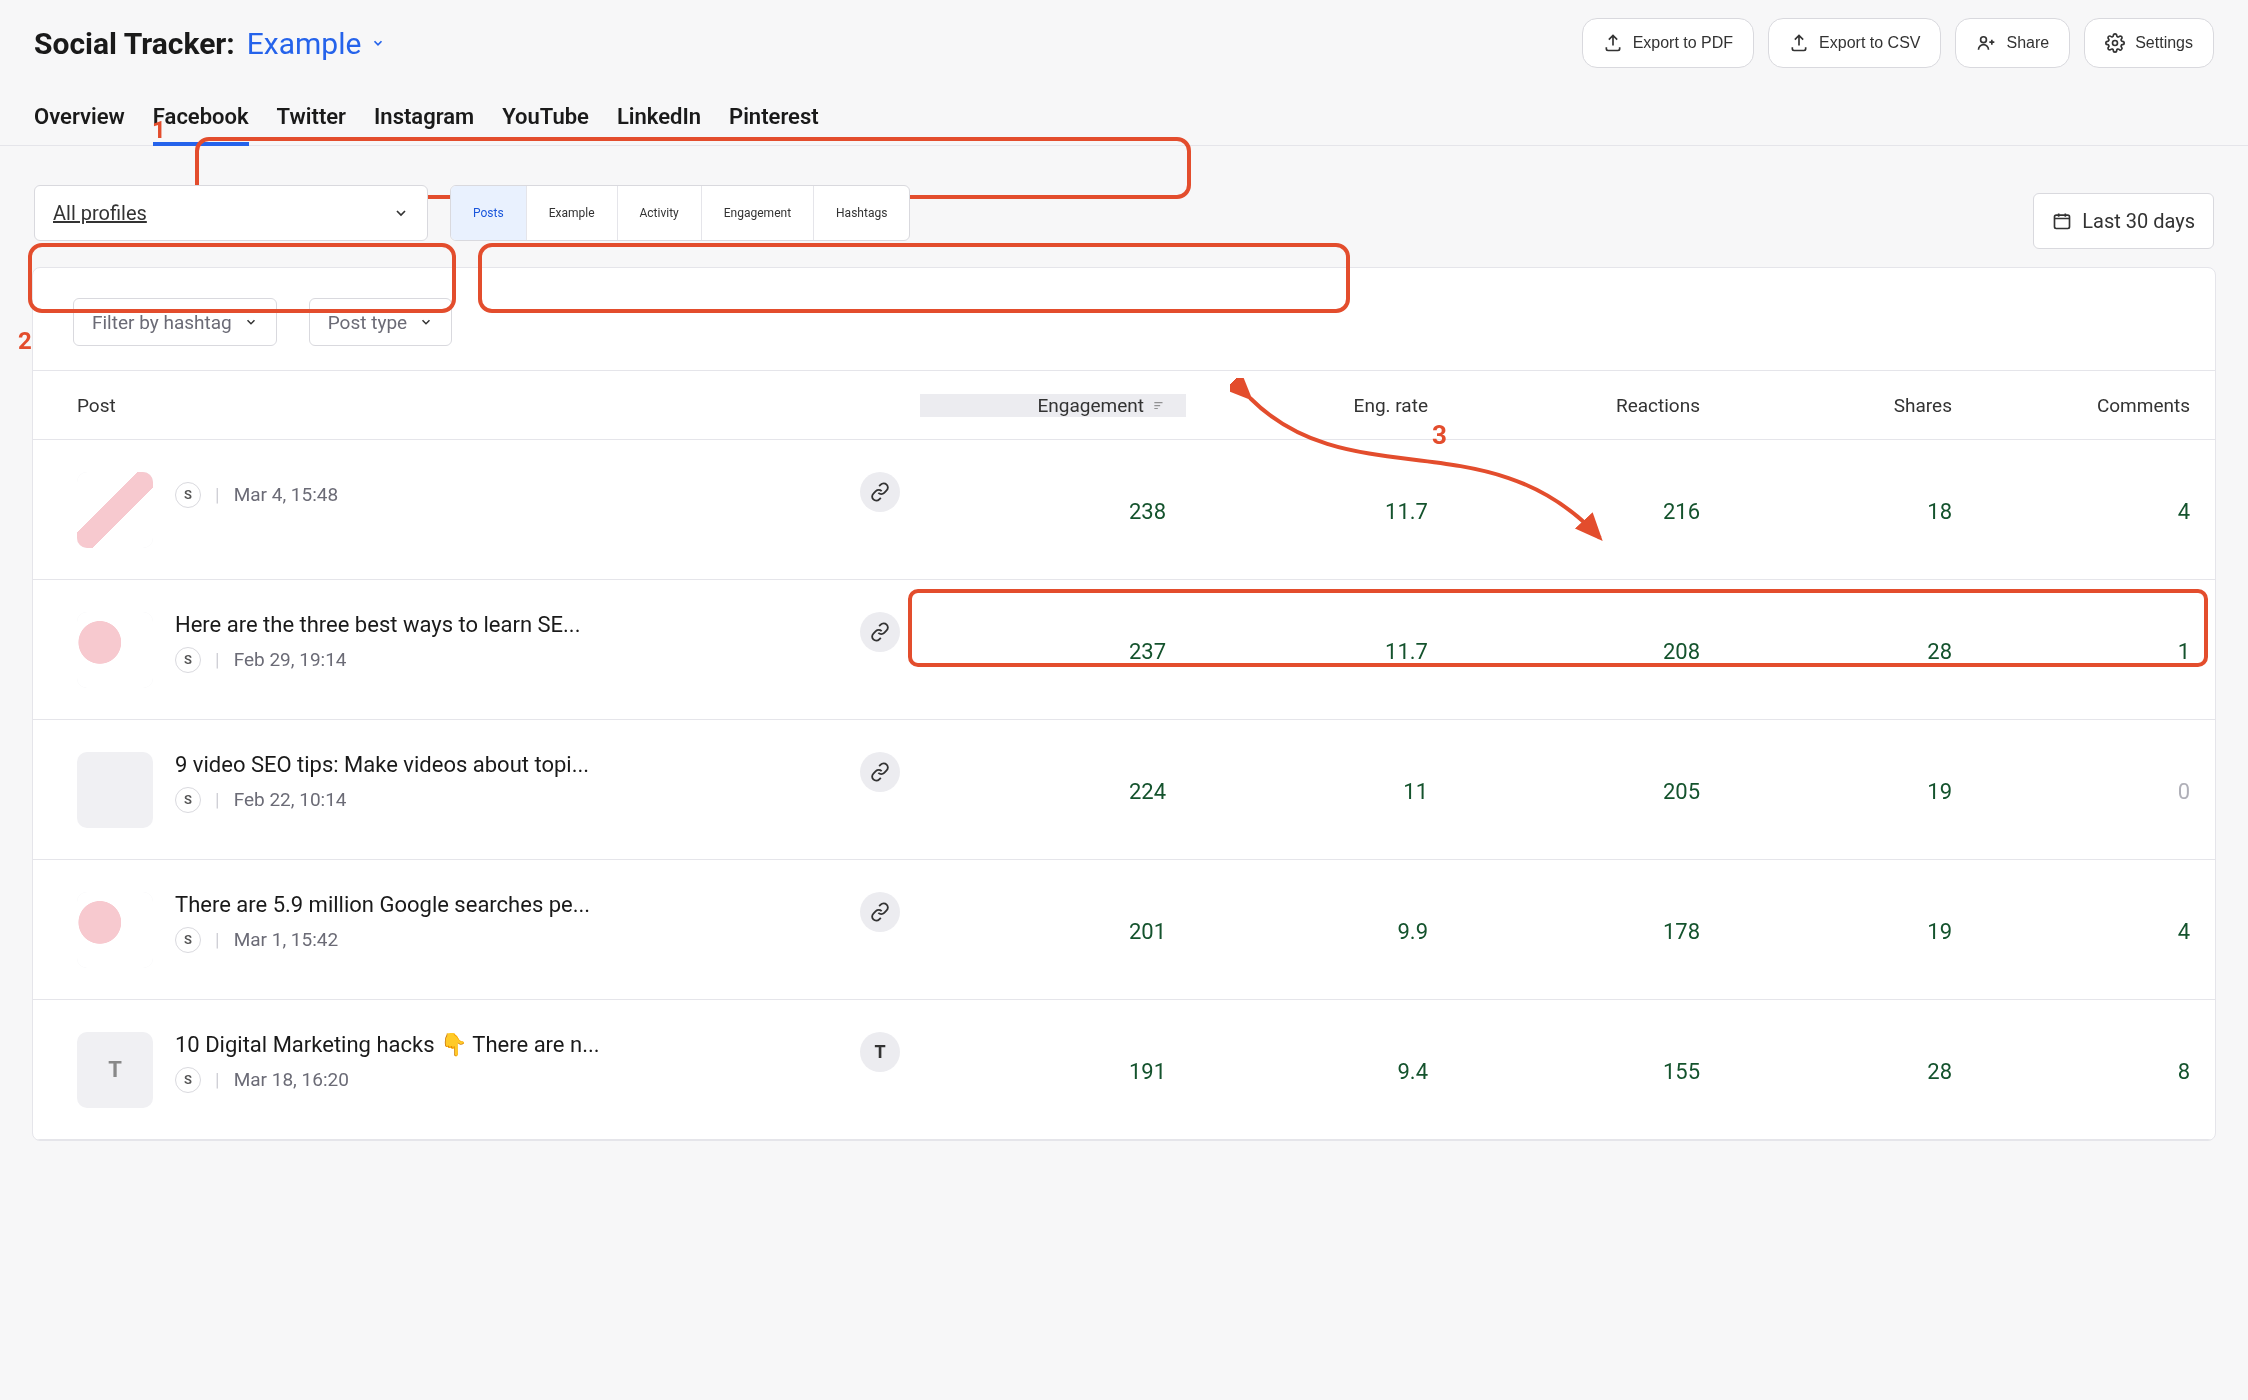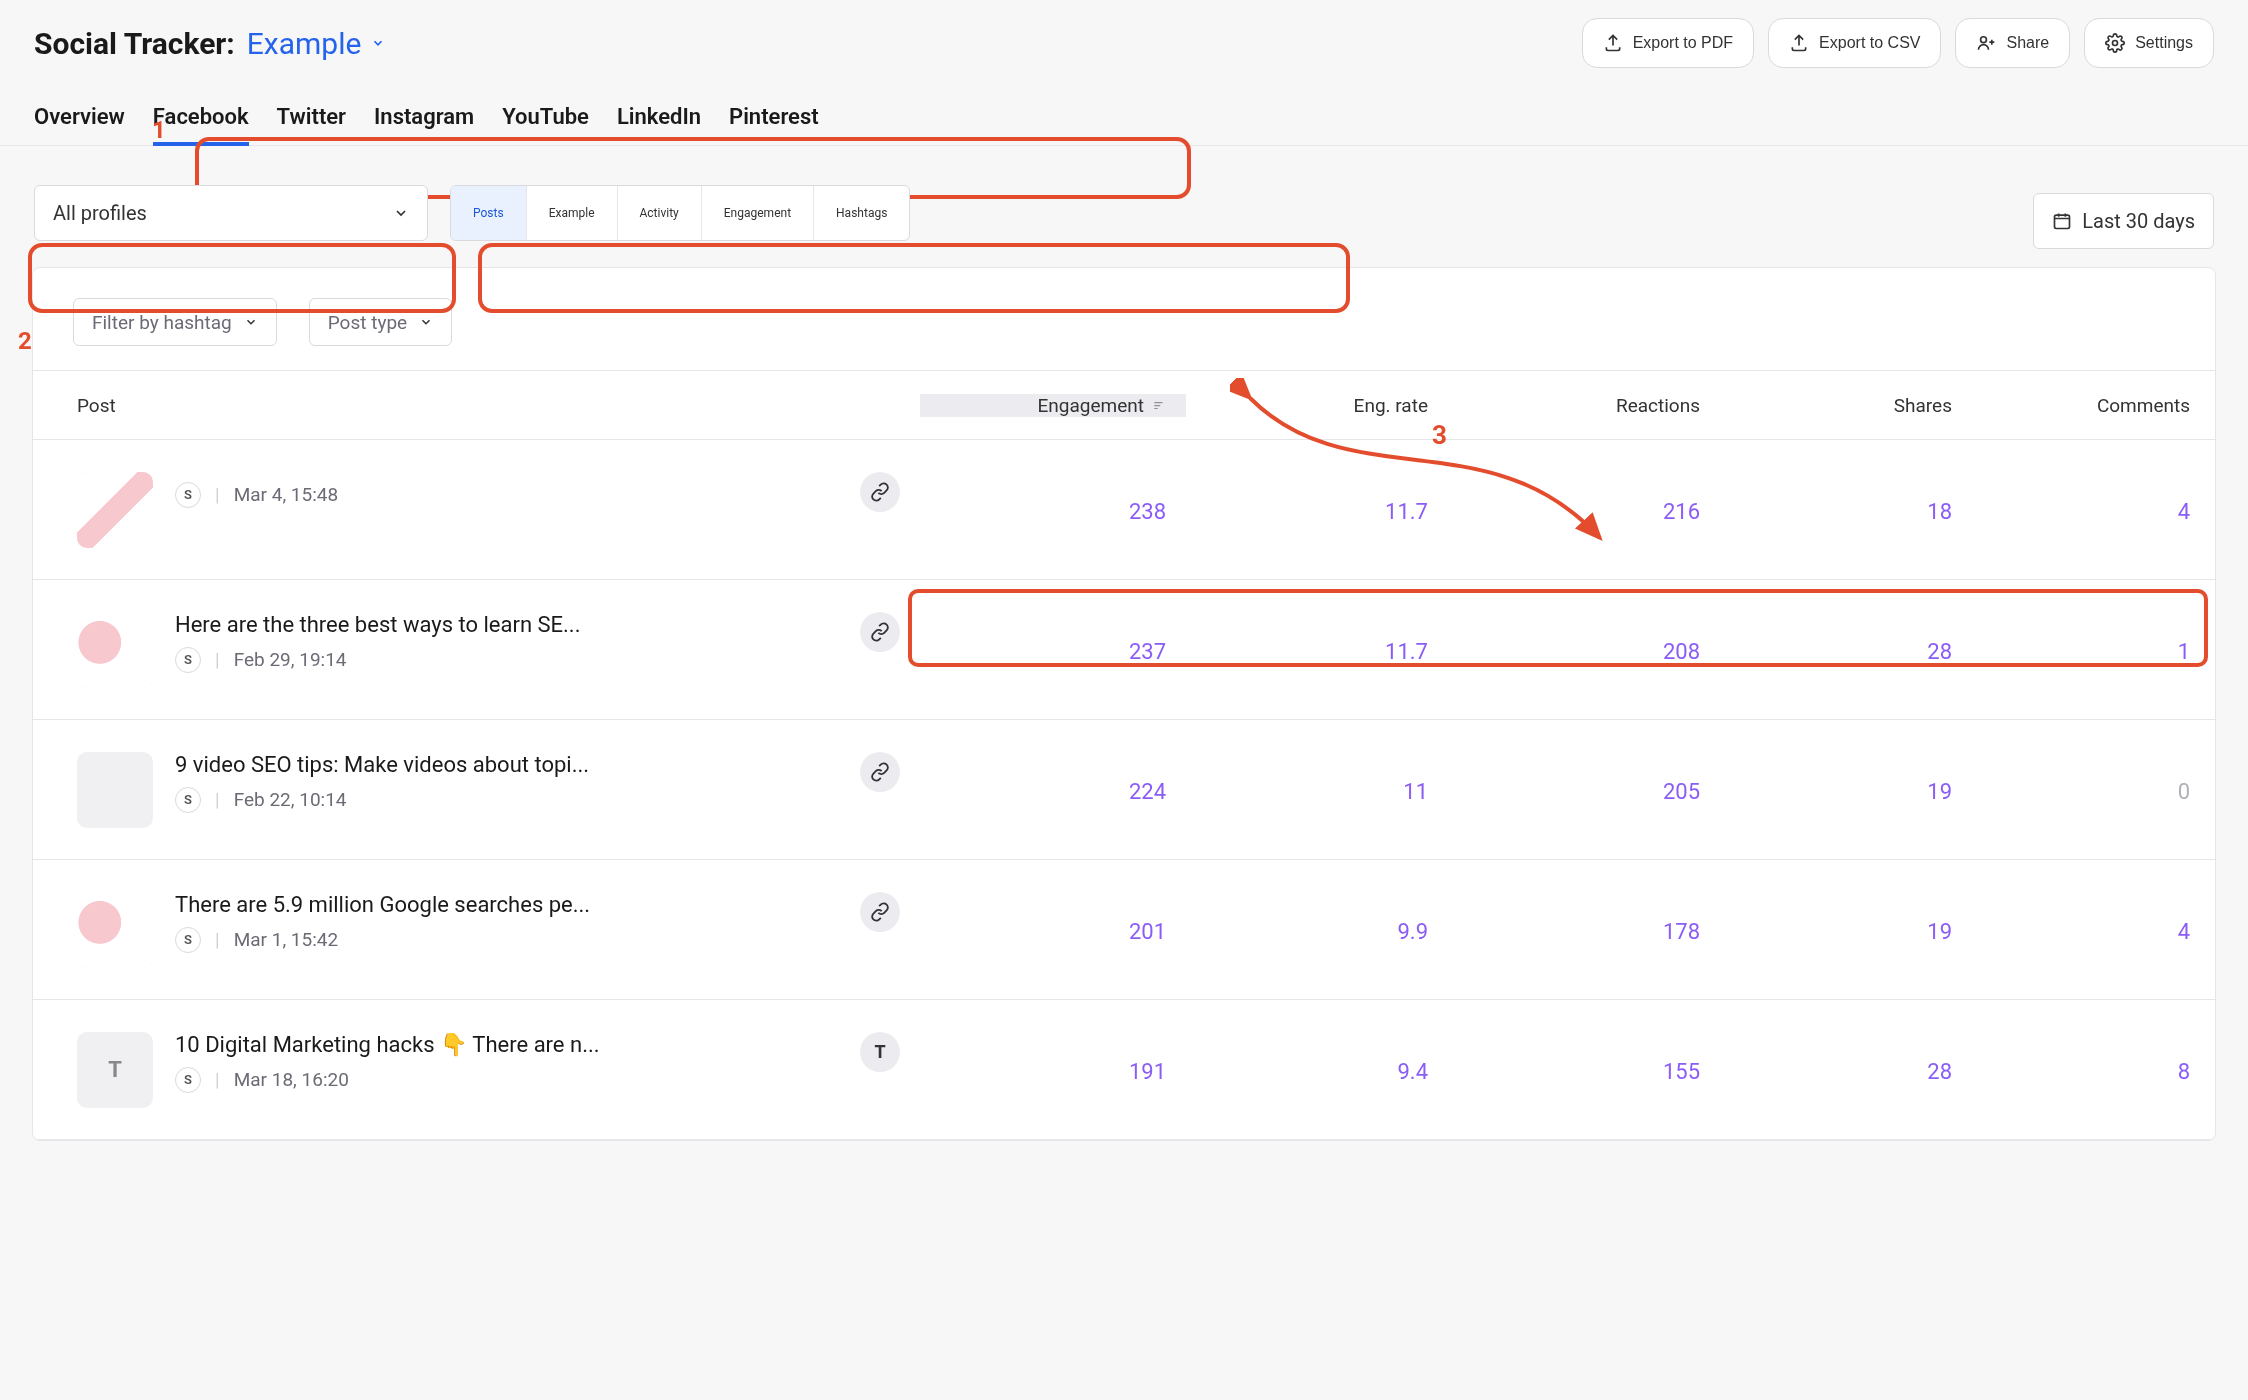--- a/index.html
+++ b/index.html
@@ -19,21 +19,21 @@
   
   .main-tabs { display: flex; gap: 28px; padding: 28px 34px 0 34px; border-bottom: 1px solid #e5e5ea; font-size: 22px; font-weight: 600; color: #1a1a1a; position: relative; }
   .main-tab { padding: 0 0 16px 0; cursor: pointer; position: relative; text-align: center; }
   .main-tab.active::after { content:""; position:absolute; left:0; right:0; bottom:-1px; height:4px; background:#2563eb; }
   .anno-box1 { position: absolute; left: 195px; top: 137px; width: 996px; height: 62px; border: 4px solid #e34d2d; border-radius: 14px; pointer-events: none; }
   .anno-label1 { position: absolute; left: 152px; top: 116px; color: #e34d2d; font-size: 24px; font-weight: 700; }
 
   
   .controls-row { display: flex; align-items: center; gap: 22px; padding: 30px 34px 18px 34px; position: relative; }
   .select { background:#fff; border:1px solid #d9d9de; border-radius:6px; height:56px; padding:0 18px; display:inline-flex; align-items:center; justify-content:space-between; font-size:20px; color:#333; cursor:pointer; }
-  .profiles-select { width: 394px; }
+  .profiles-select { width: 394px; text-decoration: underline; }
   .subtab-group { display: inline-flex; border:1px solid #d9d9de; border-radius:6px; overflow:hidden; background:#fff; height:56px; }
   .subtab { padding: 0 22px; display:inline-flex; align-items:center; font-size:12px; color:#333; cursor:pointer; border-right:1px solid #e5e5ea; }
   .subtab:last-child { border-right:none; }
   .subtab.active { background:#e9f1fe; color:#1a56db; }
   .date-btn { margin-left:auto;margin-top:17px; }
   .anno-box-profiles { position:absolute; left:28px; top:243px; width:428px; height:70px; border:4px solid #e34d2d; border-radius:14px; pointer-events:none;}
   .anno-box-subtabs { position:absolute; left:478px; top:243px; width:872px; height:70px; border:4px solid #e34d2d; border-radius:14px; pointer-events:none;}
   .anno-label2 { position:absolute; left:18px; top:327px; color:#e34d2d; font-size:24px; font-weight:700; }
 
   
@@ -57,21 +57,21 @@
   .post-cell { display:flex; align-items:flex-start; gap:22px; padding-left:44px; padding-right:20px; }
   .thumb { width:76px; height:76px; border-radius:10px; background:#f0f0f3; flex:0 0 auto; display:flex; align-items:center; justify-content:center; font-size:10px; color:#999; overflow:hidden; position:relative;}
   .thumb .t1 { position:absolute; inset:0; background: linear-gradient(135deg,#fff 40%,#f7c9cf 40%,#f7c9cf 60%,#fff 60%); }
   .thumb .t-pink { position:absolute; inset:0; background: radial-gradient(circle at 30% 40%, #f7c9cf 0 30%, transparent 31%), #fff; }
   .post-texts { flex:1 1 auto; min-width:0; }
   .post-title { font-size:22px; color:#1a1a1a; white-space:nowrap; overflow:hidden; text-overflow:ellipsis; max-width:600px; }
   .post-meta { display:flex; align-items:center; gap:14px; margin-top:10px; color:#6b6b76; font-size:19px;}
   .s-badge { width:26px; height:26px; border-radius:50%; border:1px solid #d9d9de; display:inline-flex; align-items:center; justify-content:center; font-size:13px; font-weight:600; color:#555; background:#fff;}
   .link-badge { width:40px; height:40px; border-radius:50%; background:#ececf0; display:inline-flex; align-items:center; justify-content:center; flex:0 0 auto; margin-left:auto; }
   .link-badge svg { width:20px; height:20px; }
-  .num-cell { text-align:right; font-size:22px; color:#8b5cf6; padding:0 20px; padding-top:4px;}
+  .num-cell { text-align:right; font-size:22px; color:#14532d; padding:0 20px; padding-top:4px;}
   .num-cell.muted { color:#b0b0b8; }
 
   
   .arrow-svg { position:absolute; left:1230px; top:378px; pointer-events:none; }
 </style>
 </head>
 <body>
 
 <div class="page">
 

